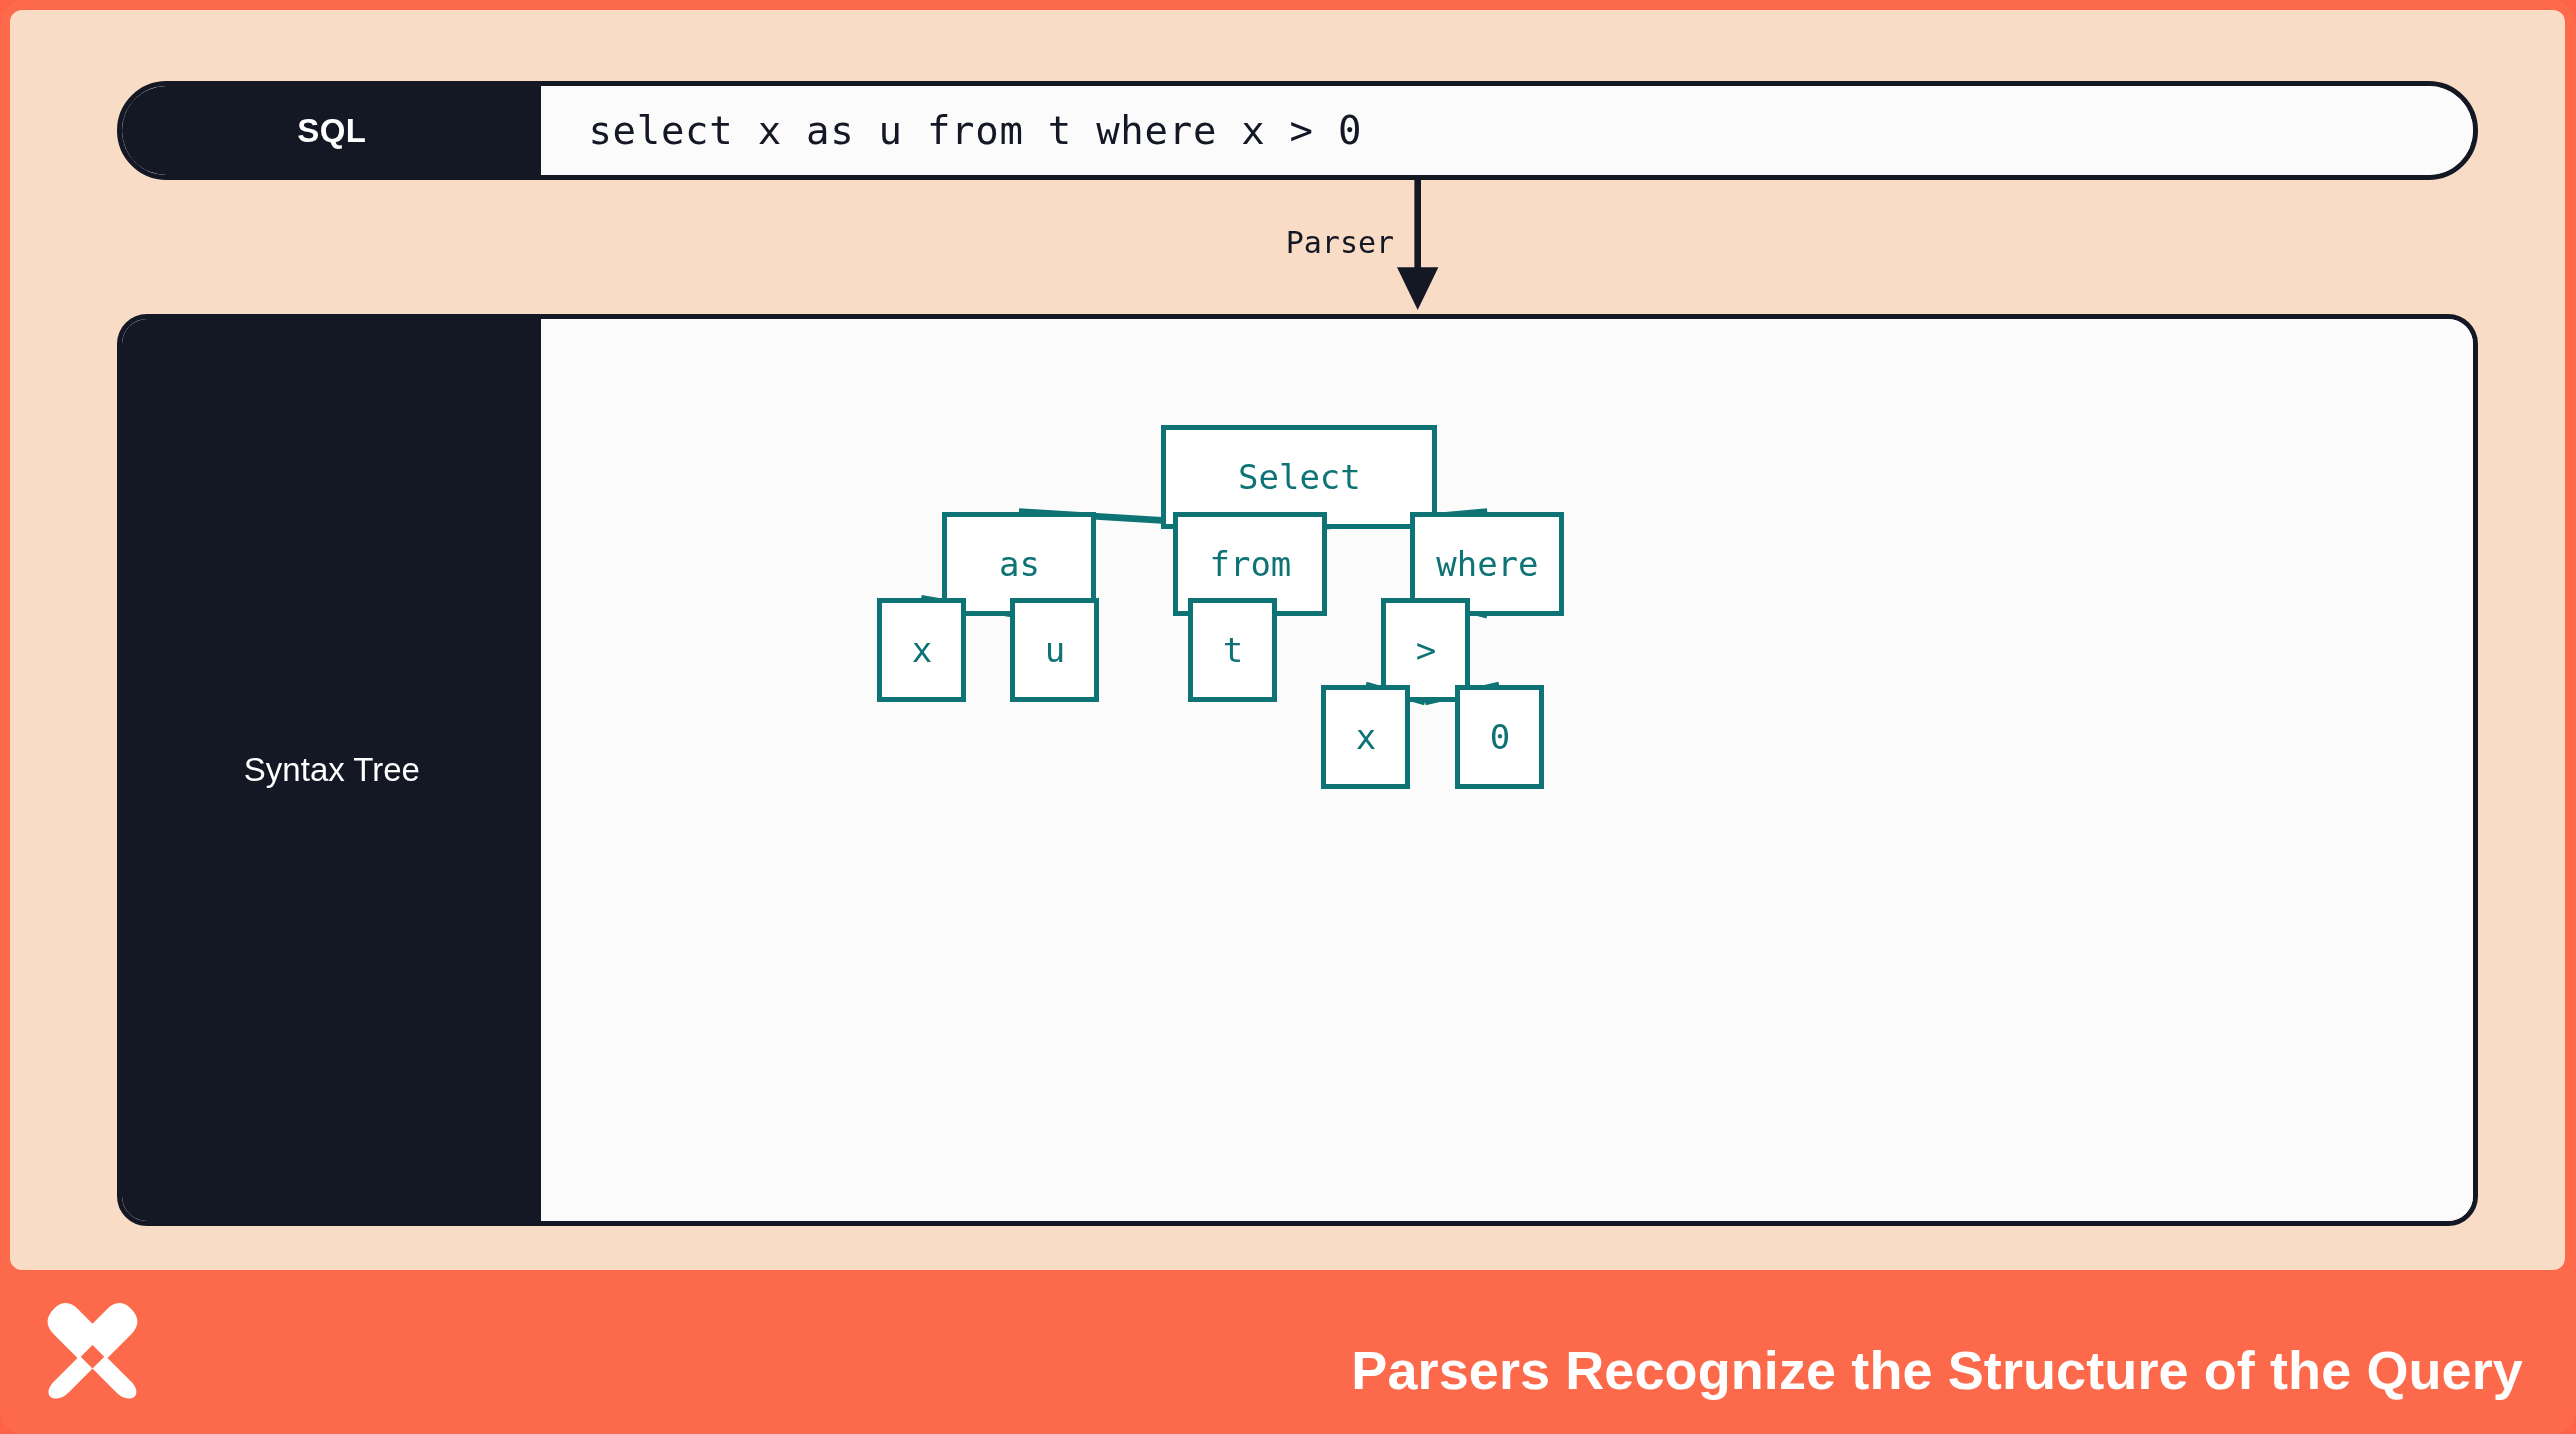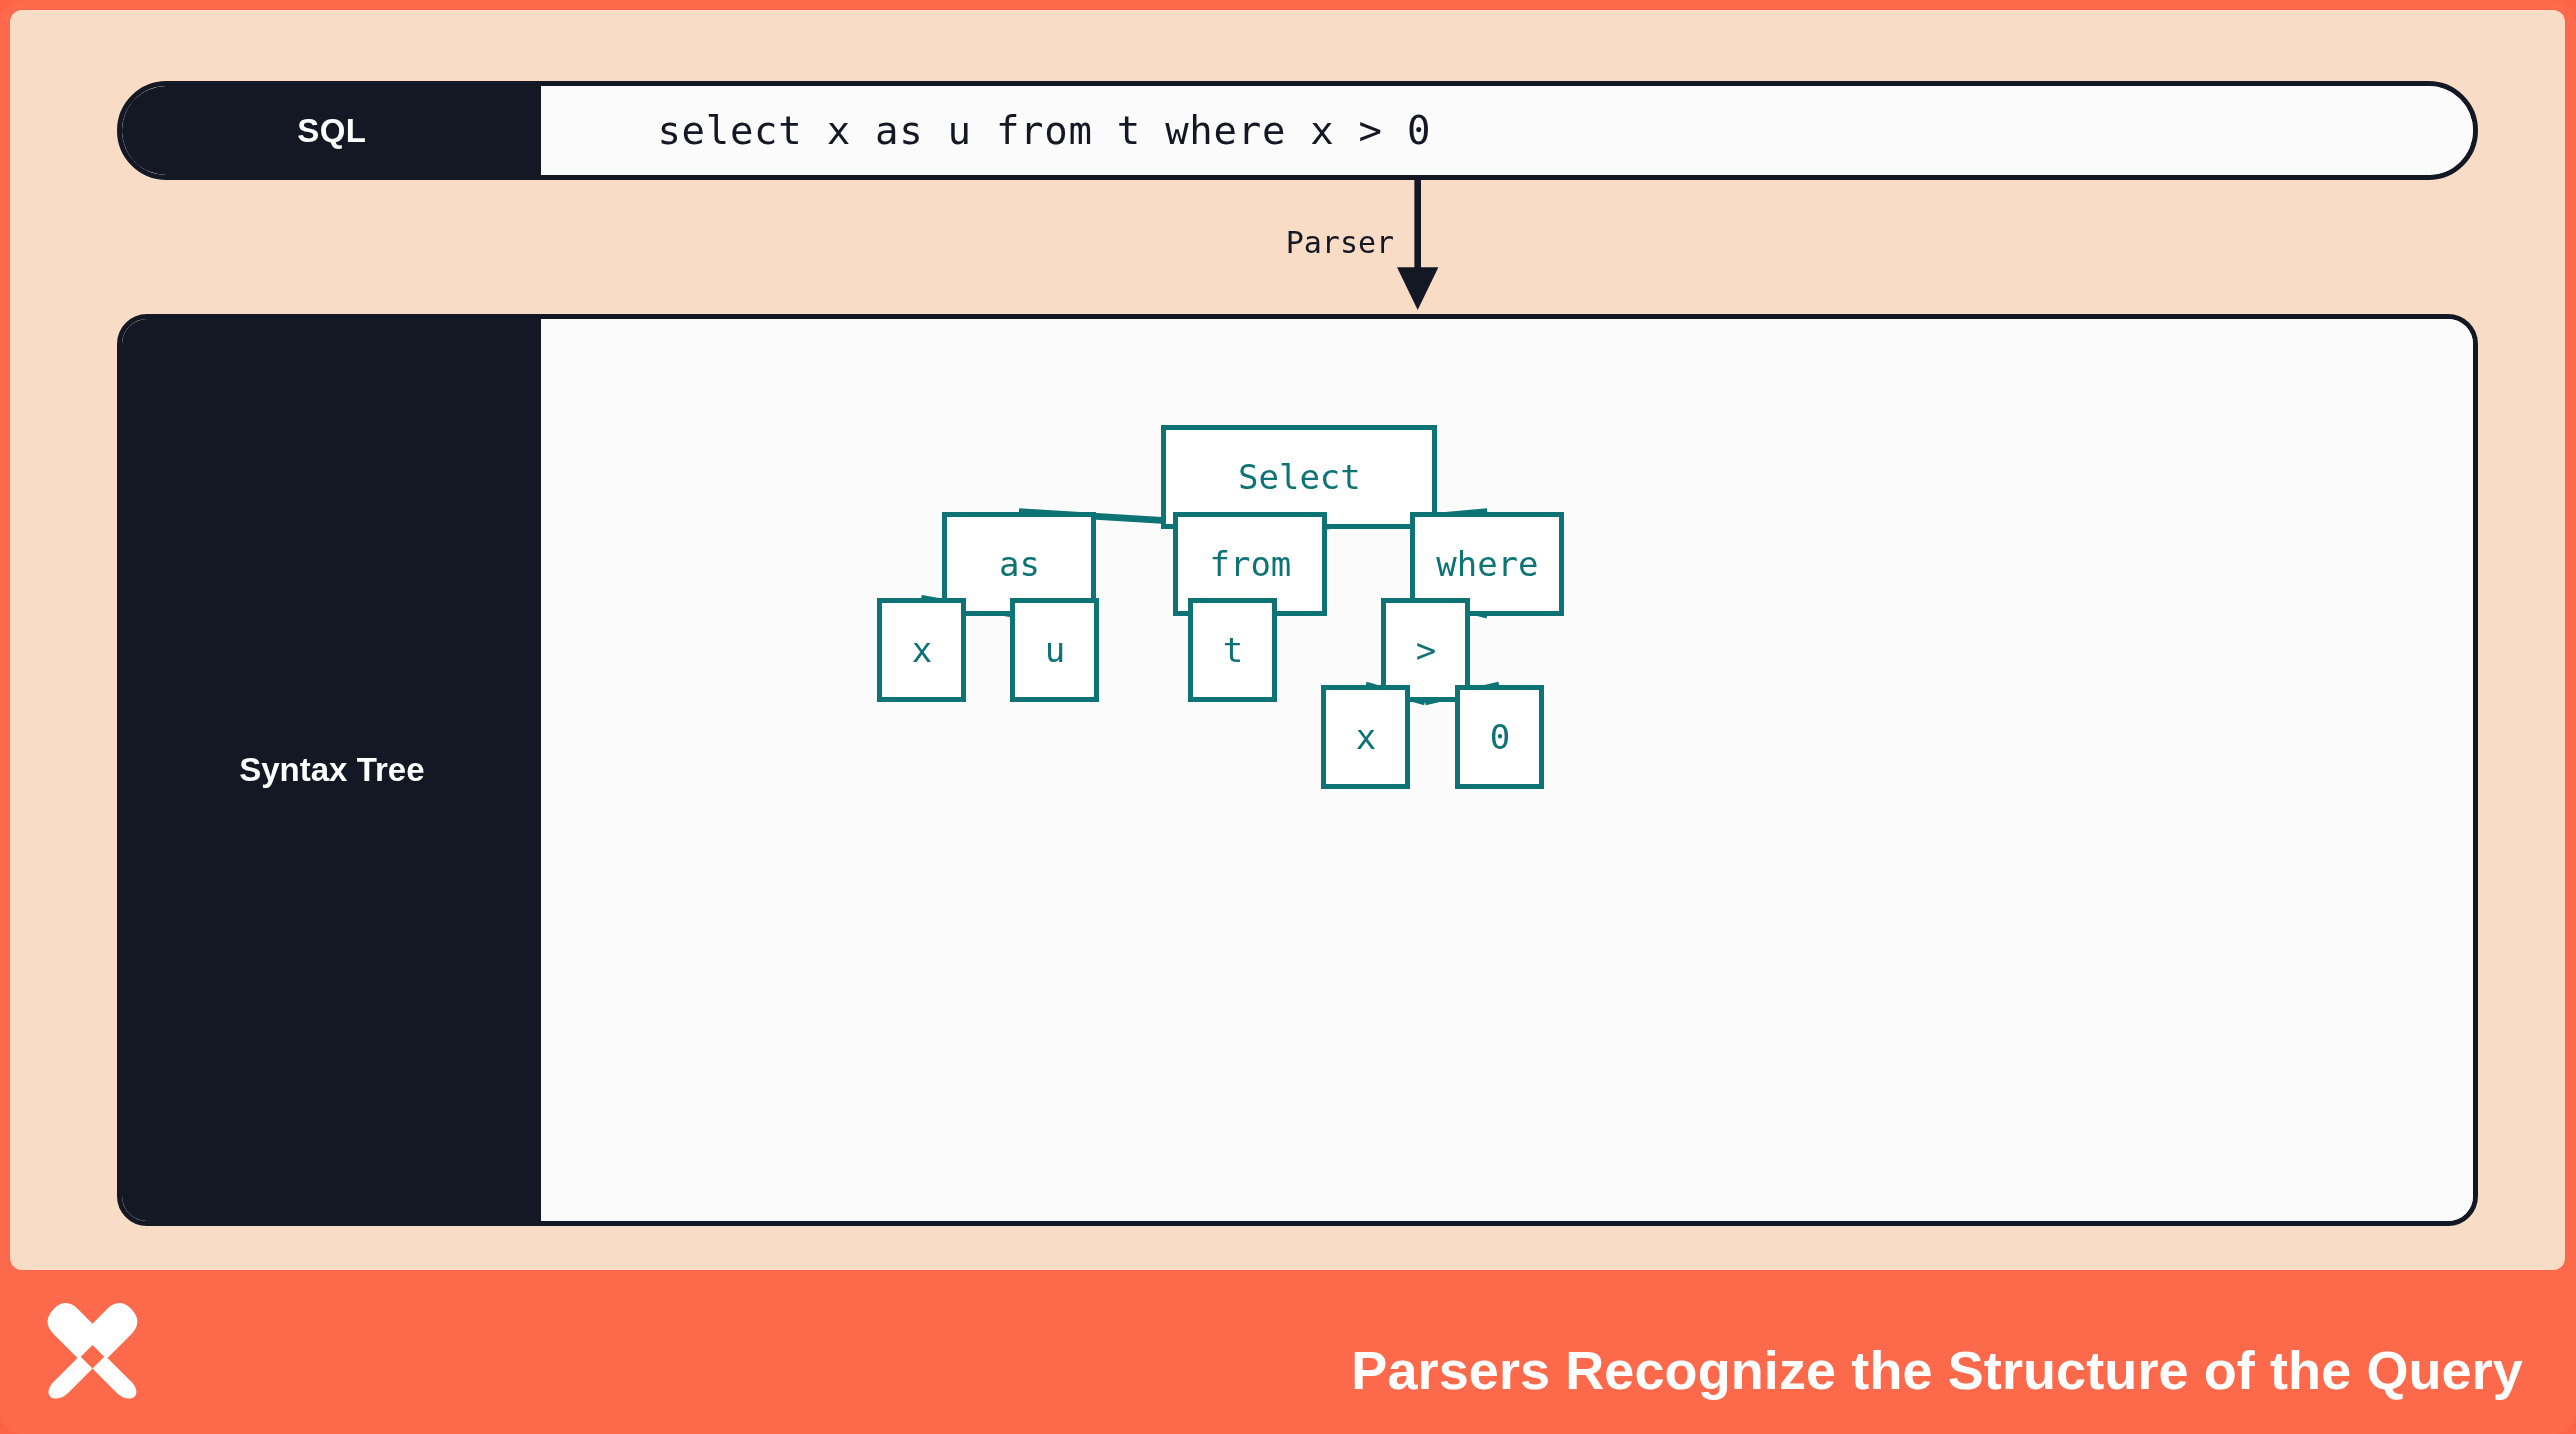--- a/index.html
+++ b/index.html
@@ -61,21 +61,21 @@
     justify-content: center;
     font-size: 33px;
     font-weight: bold;
     letter-spacing: 0.4px;
   }
   .sql-value {
     flex: 1 1 auto;
     background: #FBFBFB;
     display: flex;
     align-items: center;
-    padding-left: 116px;
+    padding-left: 47px;
     color: #141825;
     font-family: "DejaVu Sans Mono", monospace;
     font-size: 39px;
     letter-spacing: 0.7px;
   }
 
   
   .parser-arrow {
     position: absolute;
     left: 1378px;
@@ -111,21 +111,21 @@
   }
   .tree-label {
     width: 419px;
     flex: 0 0 419px;
     background: #141825;
     color: #FFFFFF;
     display: flex;
     align-items: center;
     justify-content: center;
     font-size: 33px;
-    font-weight: bold;
+    font-weight: normal;
   }
   .tree-canvas {
     position: relative;
     flex: 1 1 auto;
     background: #FBFBFB;
   }
   .tree-canvas svg {
     position: absolute;
     left: 0; top: 0;
   }

